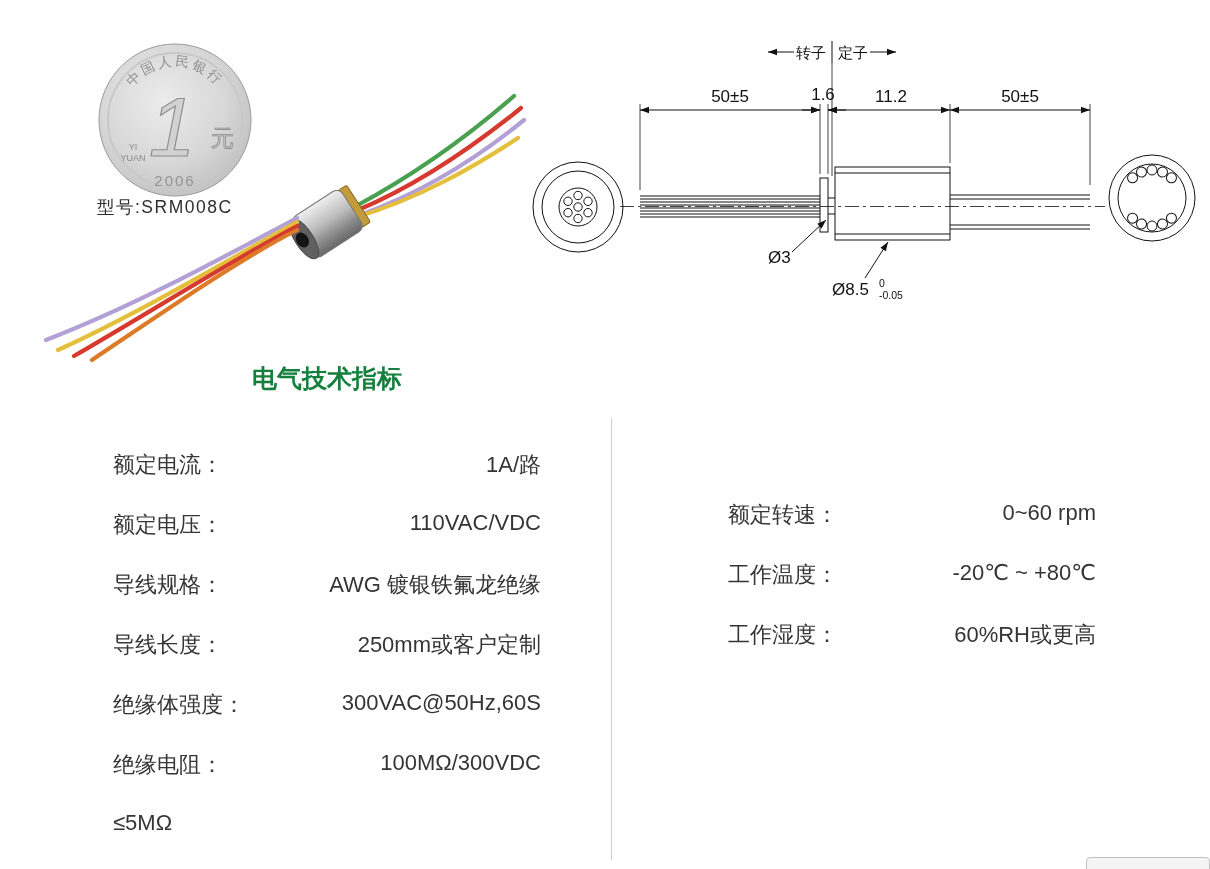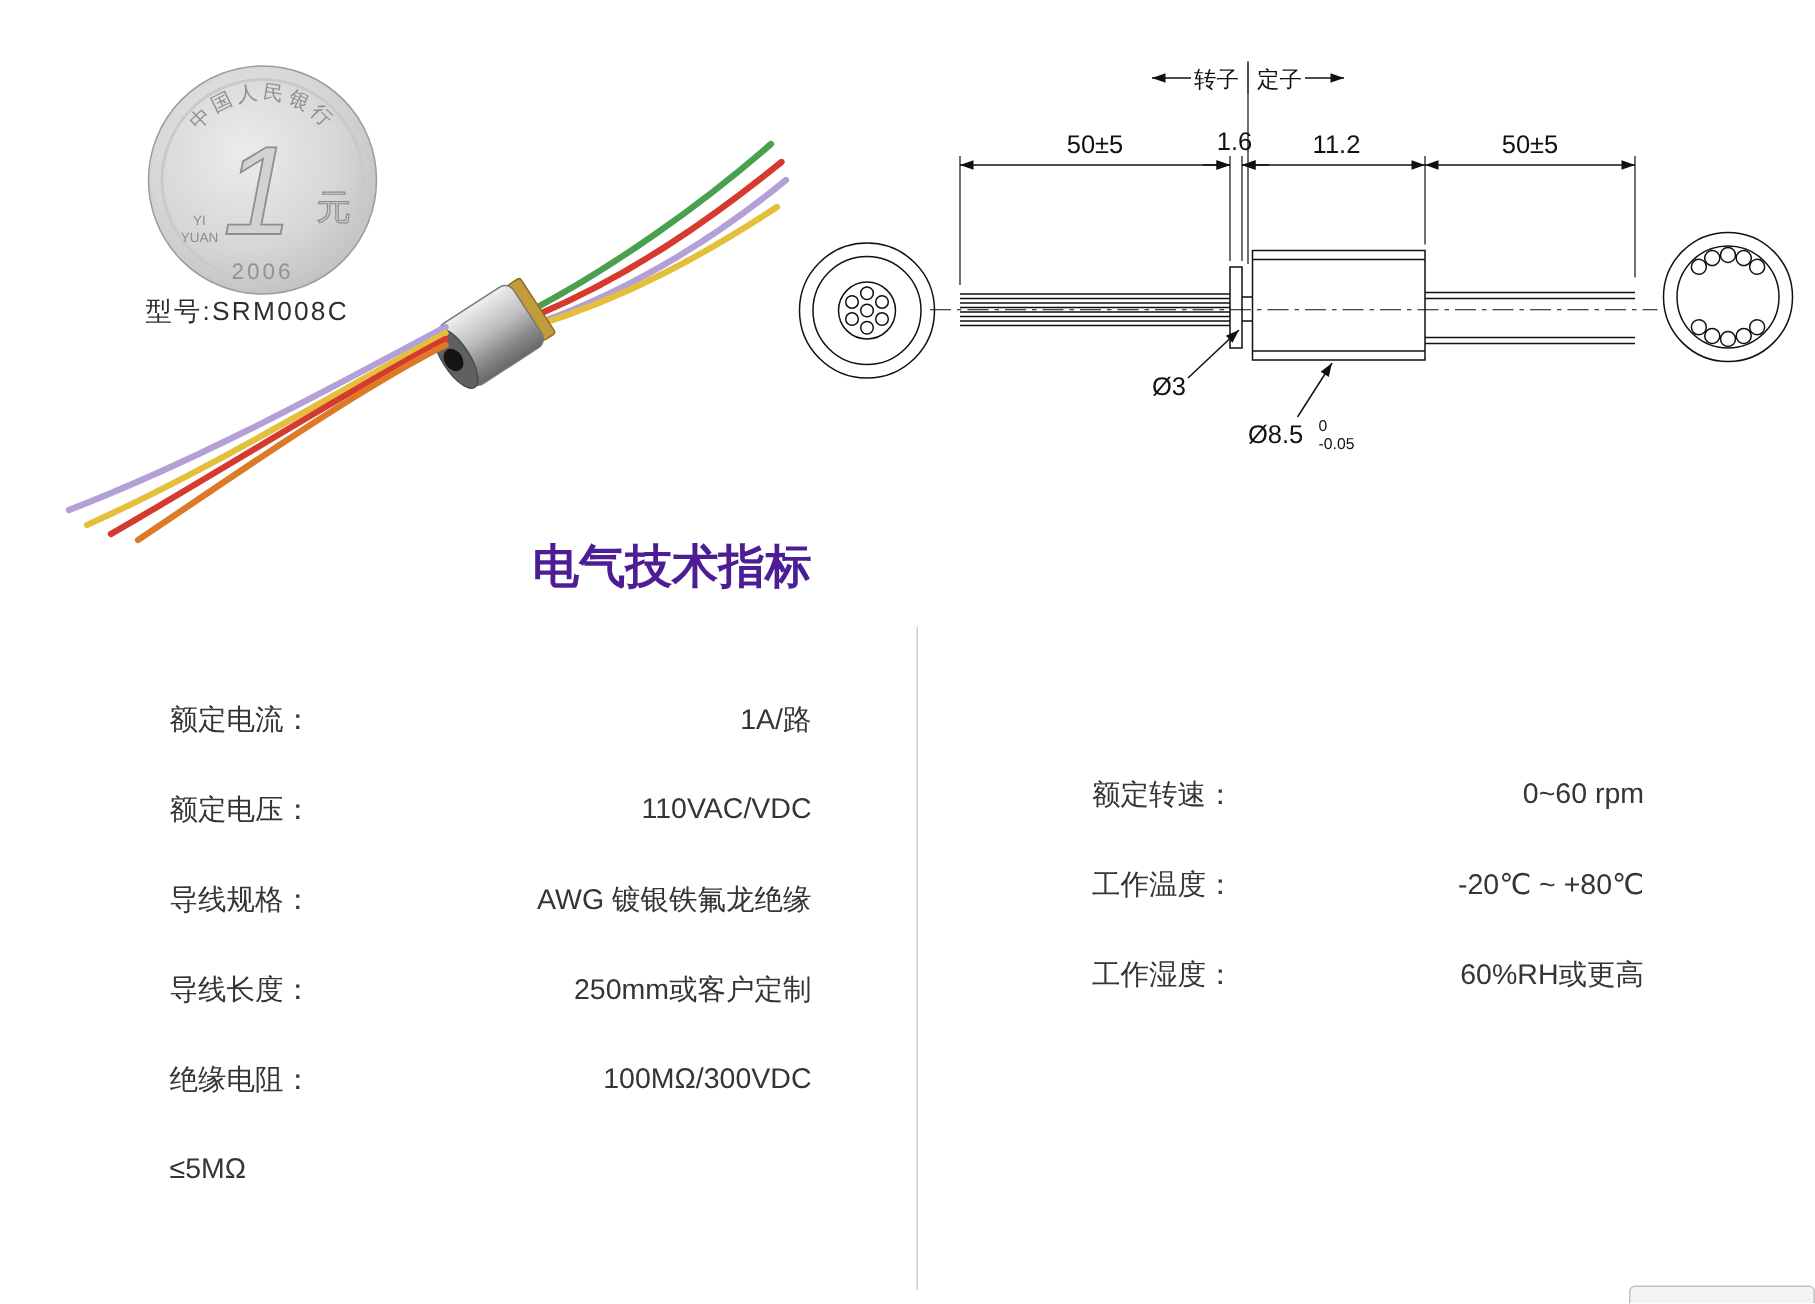--- a/index.html
+++ b/index.html
@@ -6,23 +6,23 @@
   html,body { width:1210px; height:869px; background:#ffffff;
               font-family:"Liberation Sans","DejaVu Sans",sans-serif; }
   .page { position:relative; width:1210px; height:869px; background:#fff; overflow:hidden; }
 
   .photo   { position:absolute; left:0; top:0; }
   .drawing { position:absolute; left:520px; top:30px; }
 
   .divider { position:absolute; left:611px; top:418px; width:1px; height:442px; background:#cfcfcf; }
 
   .spec { position:absolute; }
-  .spec h2 { font-size:31px; line-height:36px; font-weight:bold; color:#4c1d95; text-align:right; }
-  .spec .rows .row { height:60px; display:flex; justify-content:space-between; align-items:center;
-                     font-size:19px; color:#353535; }
+  .spec h2 { font-size:25px; line-height:36px; font-weight:bold; color:#15803d; text-align:center; }
+  .spec .rows .row { height:60px; display:flex; justify-content:space-between; 
+                     font-size:22px; color:#353535; }
   .spec-electrical { left:113px; top:360px; width:428px; }
   .spec-electrical .rows { margin-top:54px; }
   .spec-mechanical { left:728px; top:360px; width:368px; }
   .spec-mechanical .rows { margin-top:140px; }
 
   .corner-box { position:absolute; left:1086px; top:857px; width:124px; height:18px;
                 background:#f4f4f4; border:1px solid #c2c2c2; border-radius:4px; }
 
   svg text { font-family:"Liberation Sans","DejaVu Sans",sans-serif; }
 </style>
@@ -212,20 +212,24 @@
       </div>
       <div class="row">
         <span>导线规格：</span>
         <span>AWG 镀银铁氟龙绝缘</span>
       </div>
       <div class="row">
         <span>导线长度：</span>
         <span>250mm或客户定制</span>
       </div>
       <div class="row">
+        <span>绝缘体强度：</span>
+        <span>300VAC@50Hz,60S</span>
+      </div>
+      <div class="row">
         <span>绝缘电阻：</span>
         <span>100MΩ/300VDC</span>
       </div>
       <div class="row">
         <span>≤5MΩ</span>
       </div>
     </div>
   </section>
 
   <section class="spec spec-mechanical">

